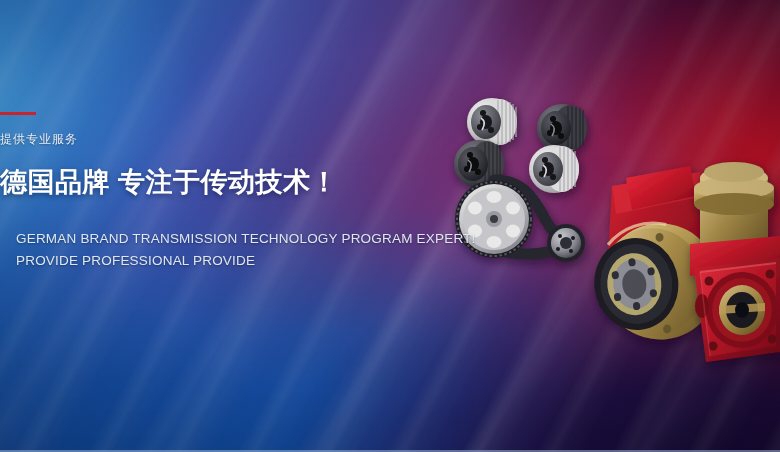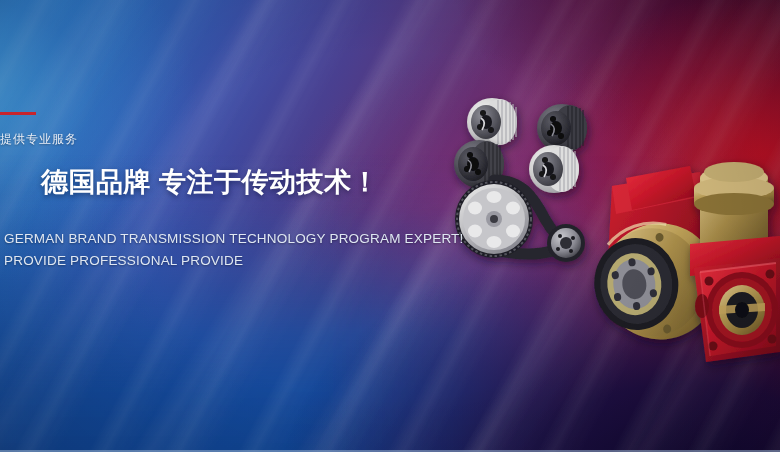--- a/index.html
+++ b/index.html
@@ -88,25 +88,24 @@
   .copy{position:absolute;left:0;top:112px;width:420px;}
   .rule{width:36px;height:3px;background:#c8242c;margin:0 0 18px 0;}
   .eyebrow{
     color:#e8eef7;font-size:12px;letter-spacing:1px;line-height:1;
     margin:0 0 22px 0;text-shadow:0 1px 2px rgba(0,0,0,.35);
   }
   .headline{
     color:#ffffff;font-size:27px;font-weight:bold;letter-spacing:.5px;
     line-height:1.15;margin:12px 0 30px 0;white-space:nowrap;
     text-shadow:0 2px 5px rgba(0,10,40,.45);
-    text-align:center;
   }
   .sub{
     color:#dfe7f2;font-size:13.5px;letter-spacing:.2px;line-height:22px;
-    margin:4px;text-shadow:0 1px 2px rgba(0,0,0,.35);
+    margin:16px;text-shadow:0 1px 2px rgba(0,0,0,.35);
   }
   .sub div{white-space:nowrap;}
   
   .art{position:absolute;inset:0;pointer-events:none;}
 </style>
 </head>
 <body>
 
 <div id="banner">
 

